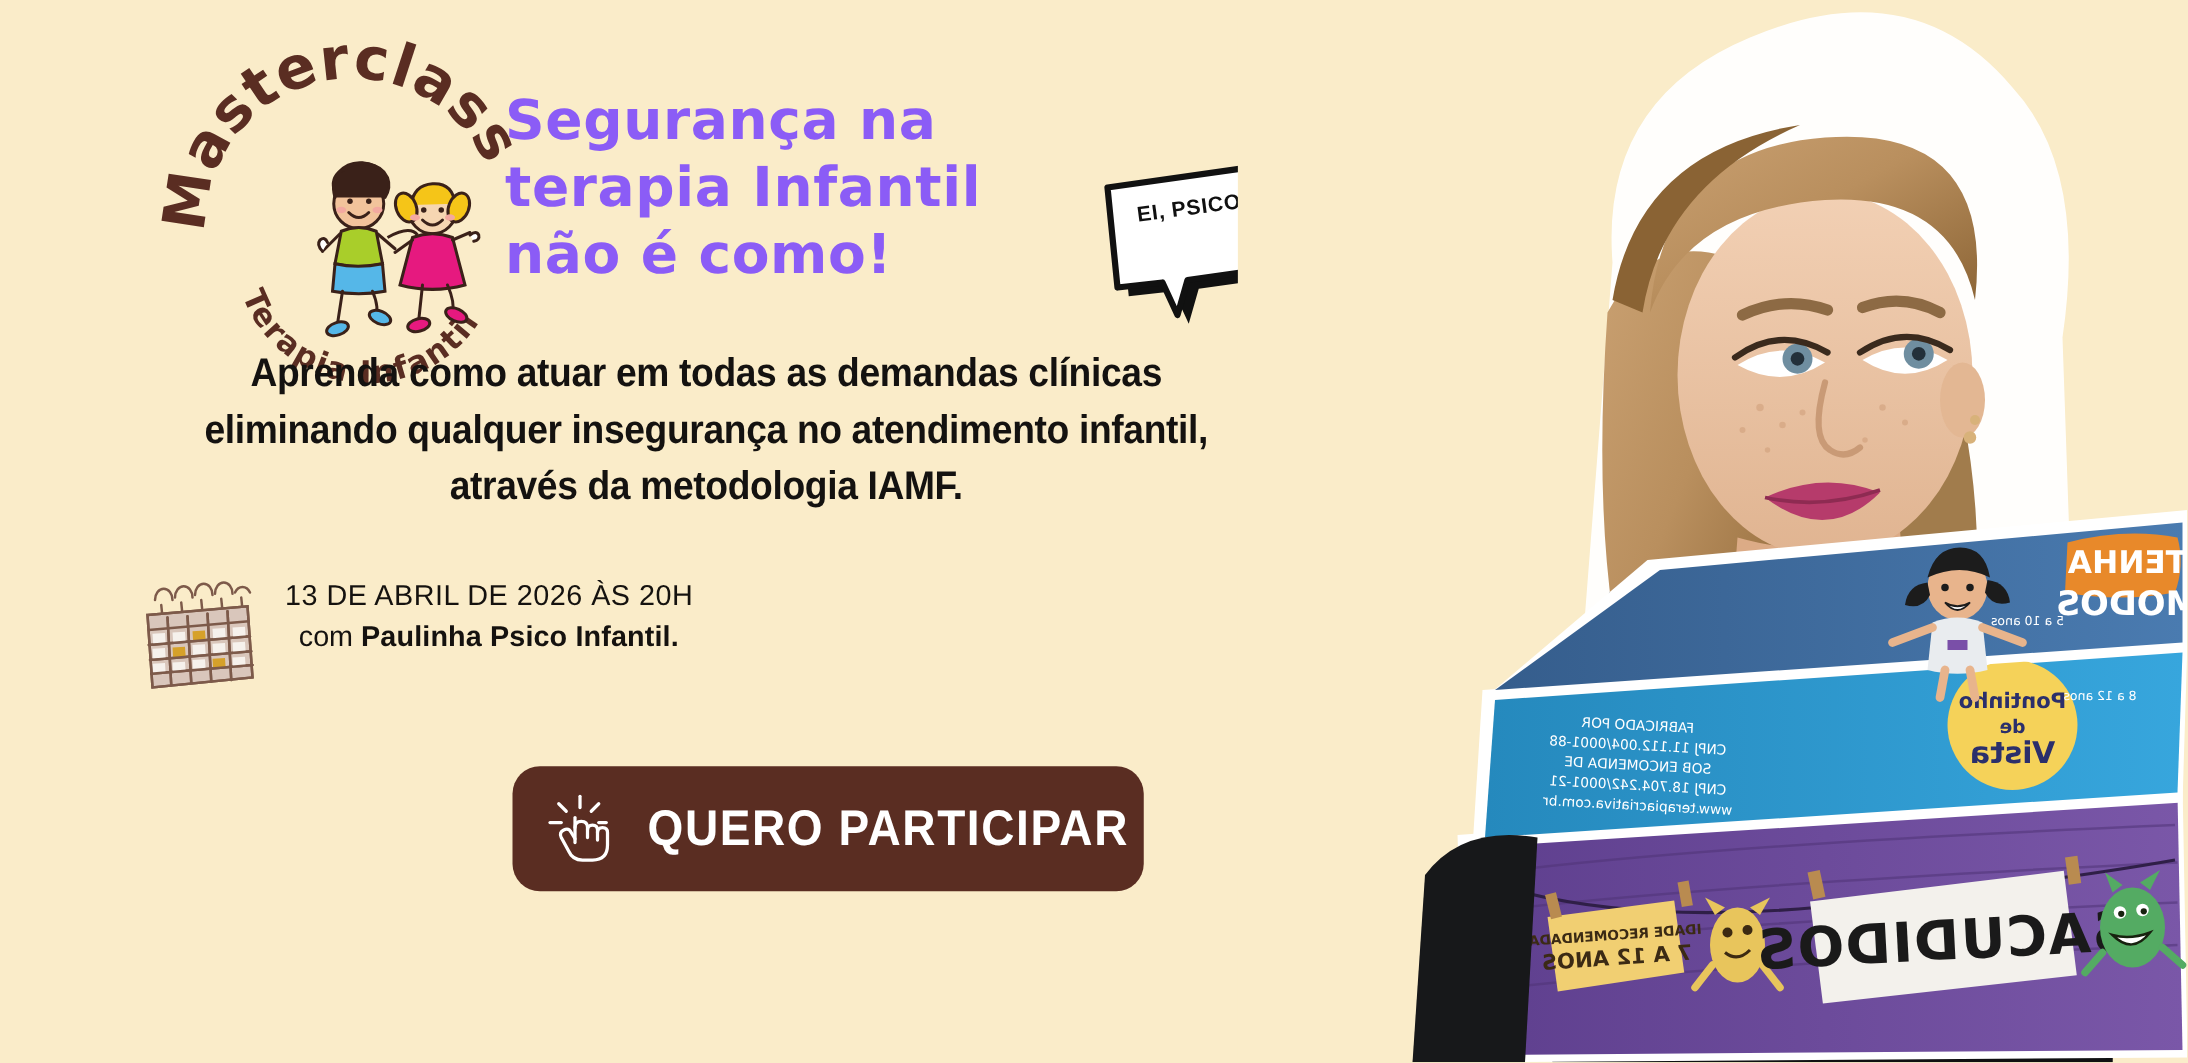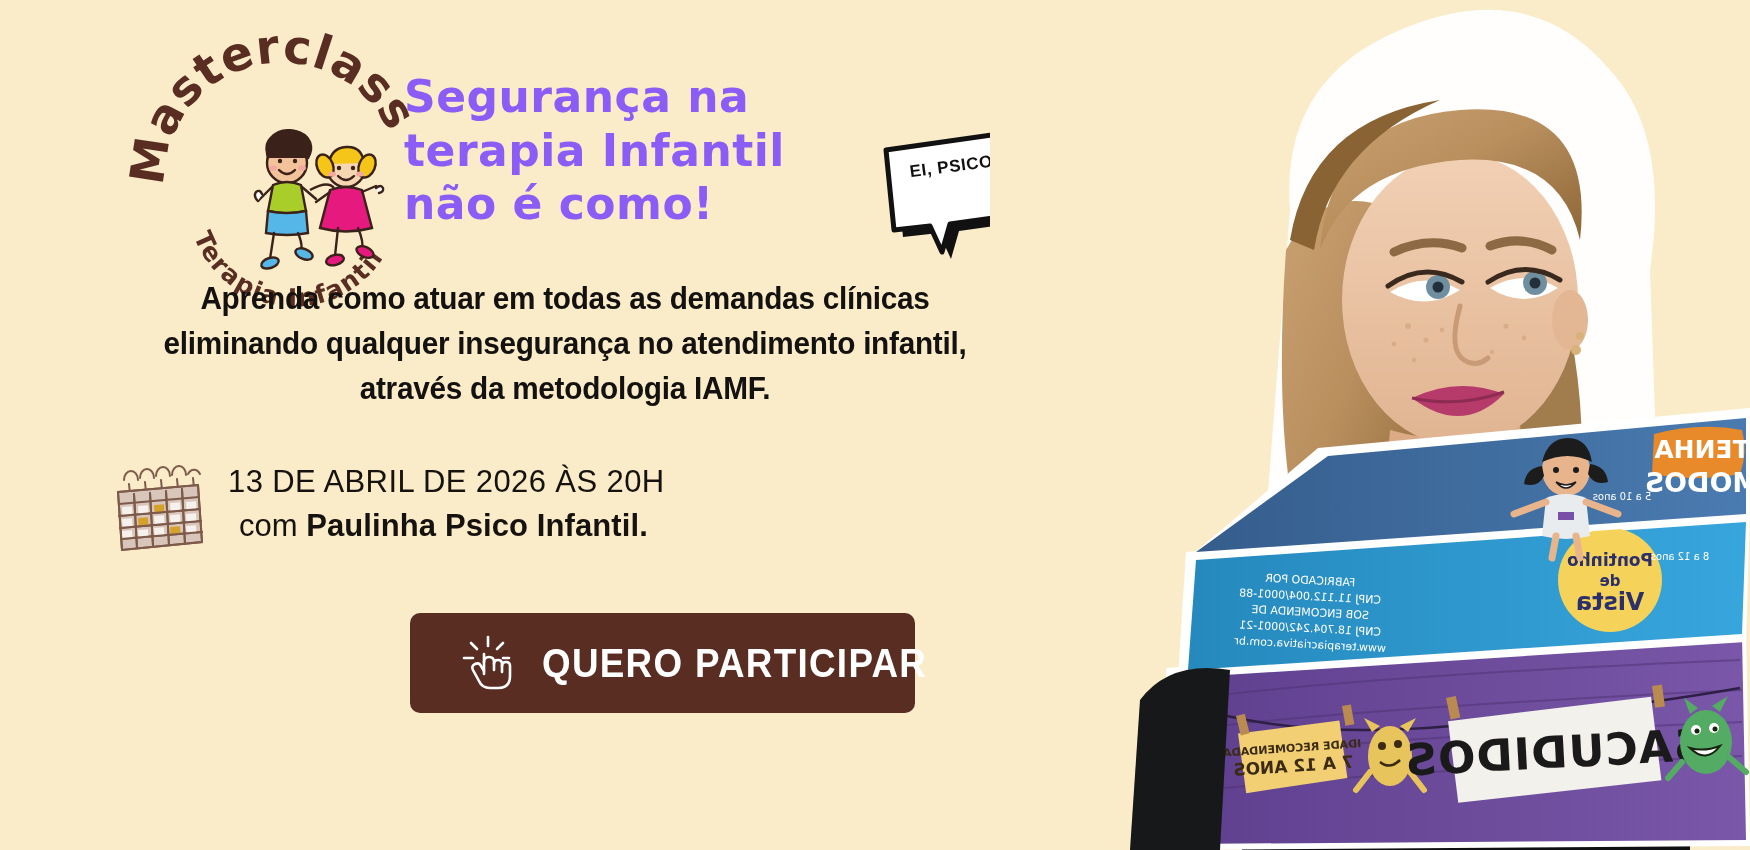--- a/index.html
+++ b/index.html
@@ -63,42 +63,42 @@
     left:110px; top:452px;
     display:flex;
     align-items:flex-start;
     gap:18px;
   }
   #cal-icon { width:100px; height:95px; flex:0 0 100px; margin-top:6px; }
   #cal-icon svg { width:100%; height:100%; display:block; }
   #datelines {
     color:#15120f;
     font-family:"Liberation Sans", sans-serif;
-    font-size:31px;
+    font-size:23px;
     line-height:1.42;
     letter-spacing:0.4px;
     padding-top:8px;
   }
   #datelines .dl { display:block; white-space:nowrap; }
   #datelines .dl-3 { letter-spacing:0;margin-left:11px; }
   #datelines .host-name { font-weight:bold; letter-spacing:0.1px; }
 
   
   #cta {
     position:absolute;
     left:410px; top:613px;
     width:505px; height:100px;
     background:#5a2d22;
     border:none;
-    border-radius:10px;
+    border-radius:22px;
     display:flex;
     align-items:center;
     justify-content:flex-start;
     gap:28px;
-    padding-left:52px;
+    padding-left:28px;
     cursor:pointer;
   }
   #cta-icon { width:52px; height:58px; flex:0 0 52px; }
   #cta-icon svg { width:100%; height:100%; display:block; }
   #cta-label {
     color:#ffffff;
     font-family:"Liberation Sans Narrow","Liberation Sans", sans-serif;
     font-size:40px;
     font-weight:bold;
     letter-spacing:1.4px;

